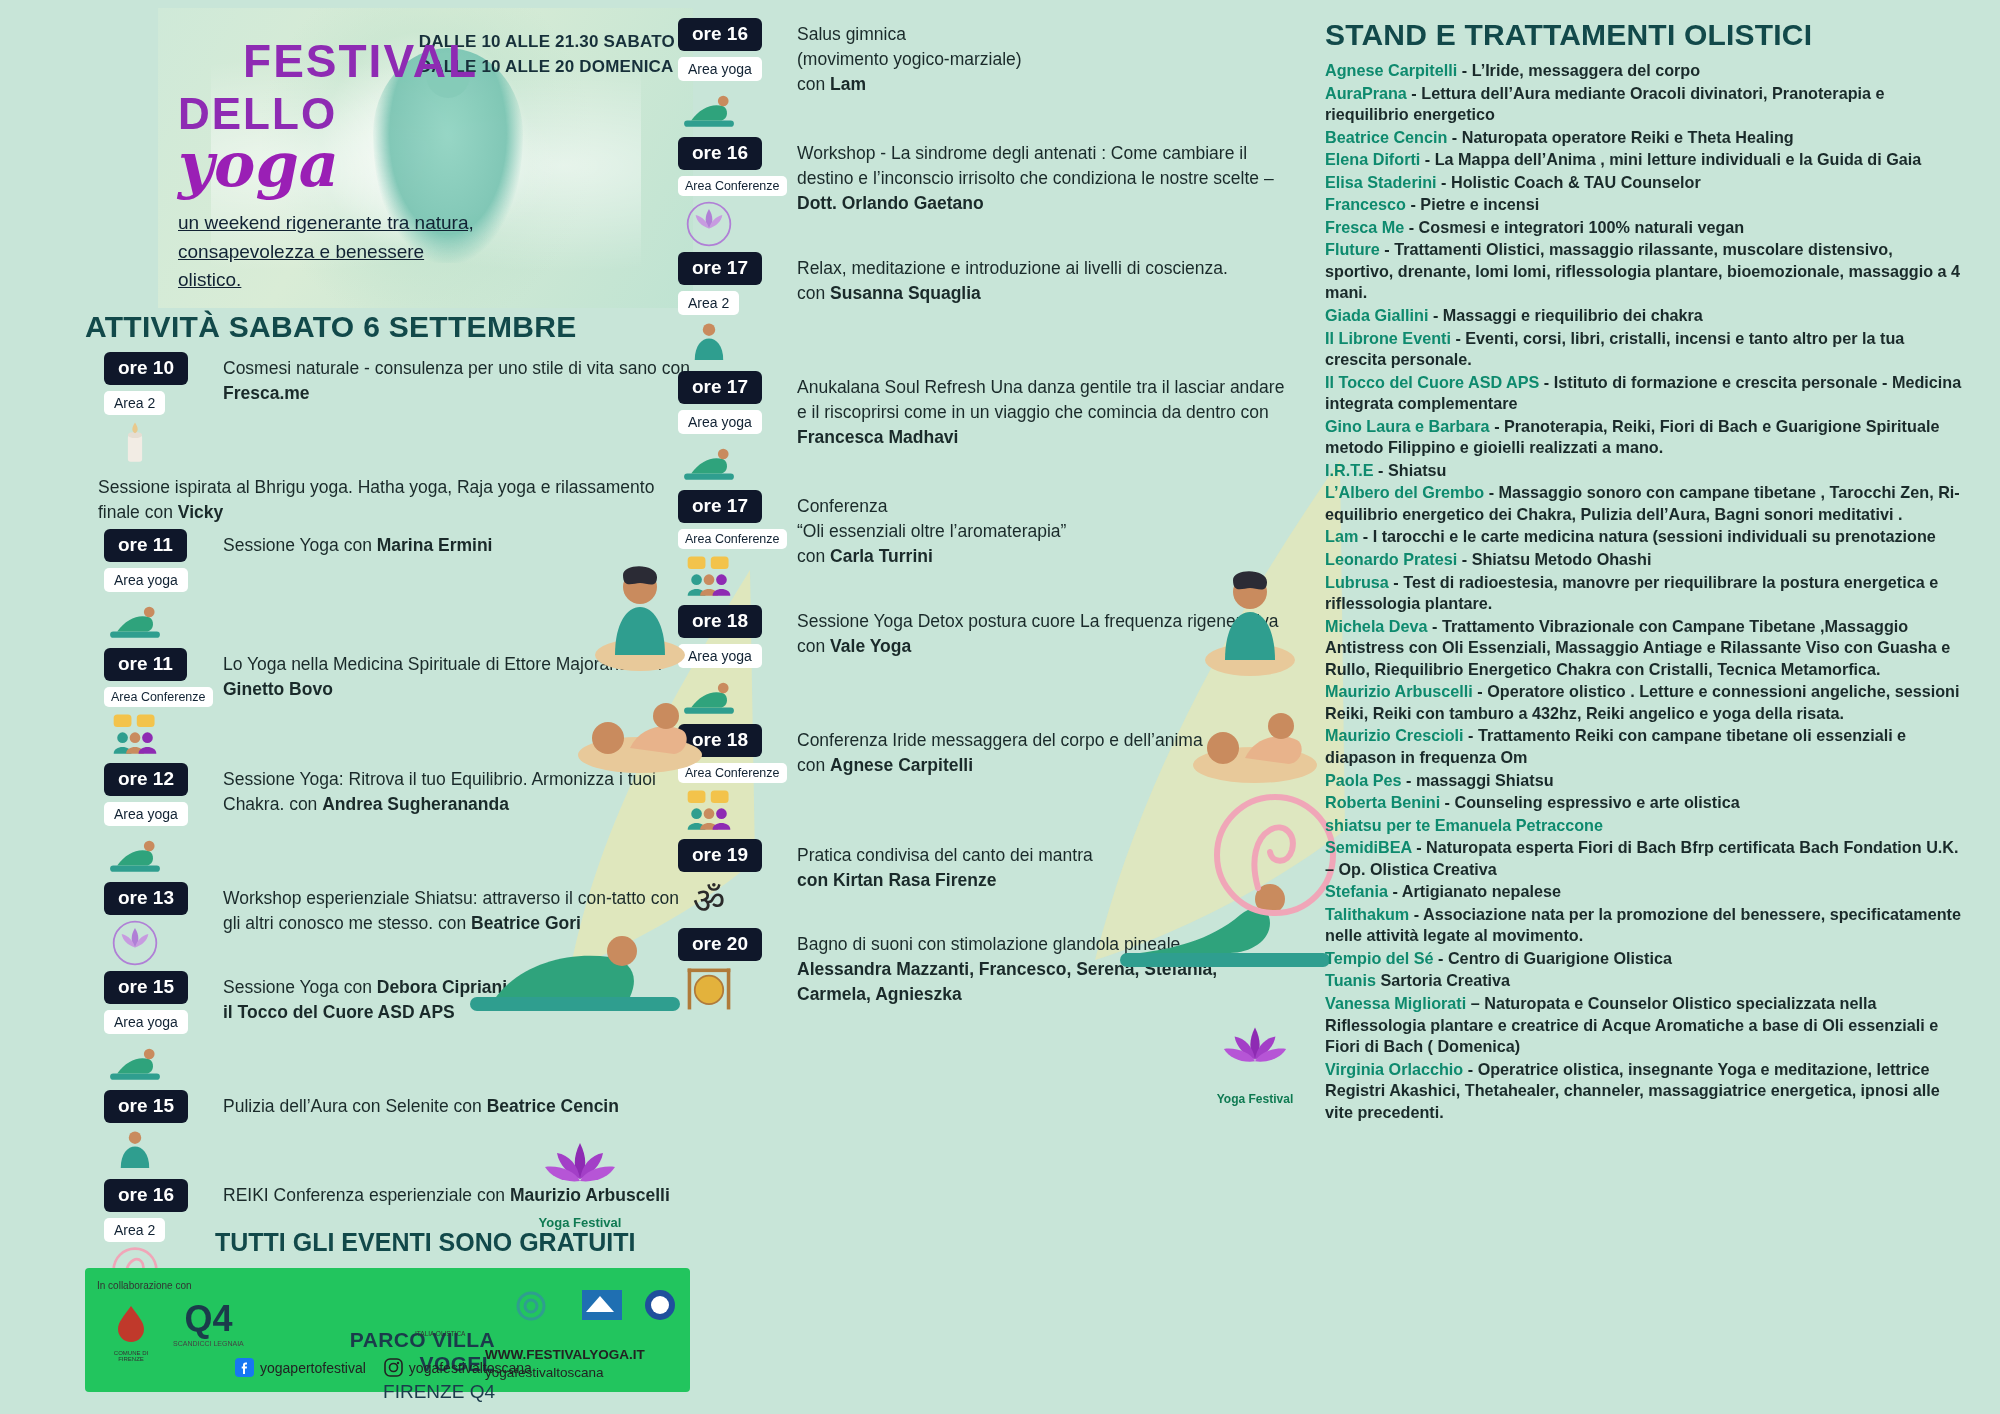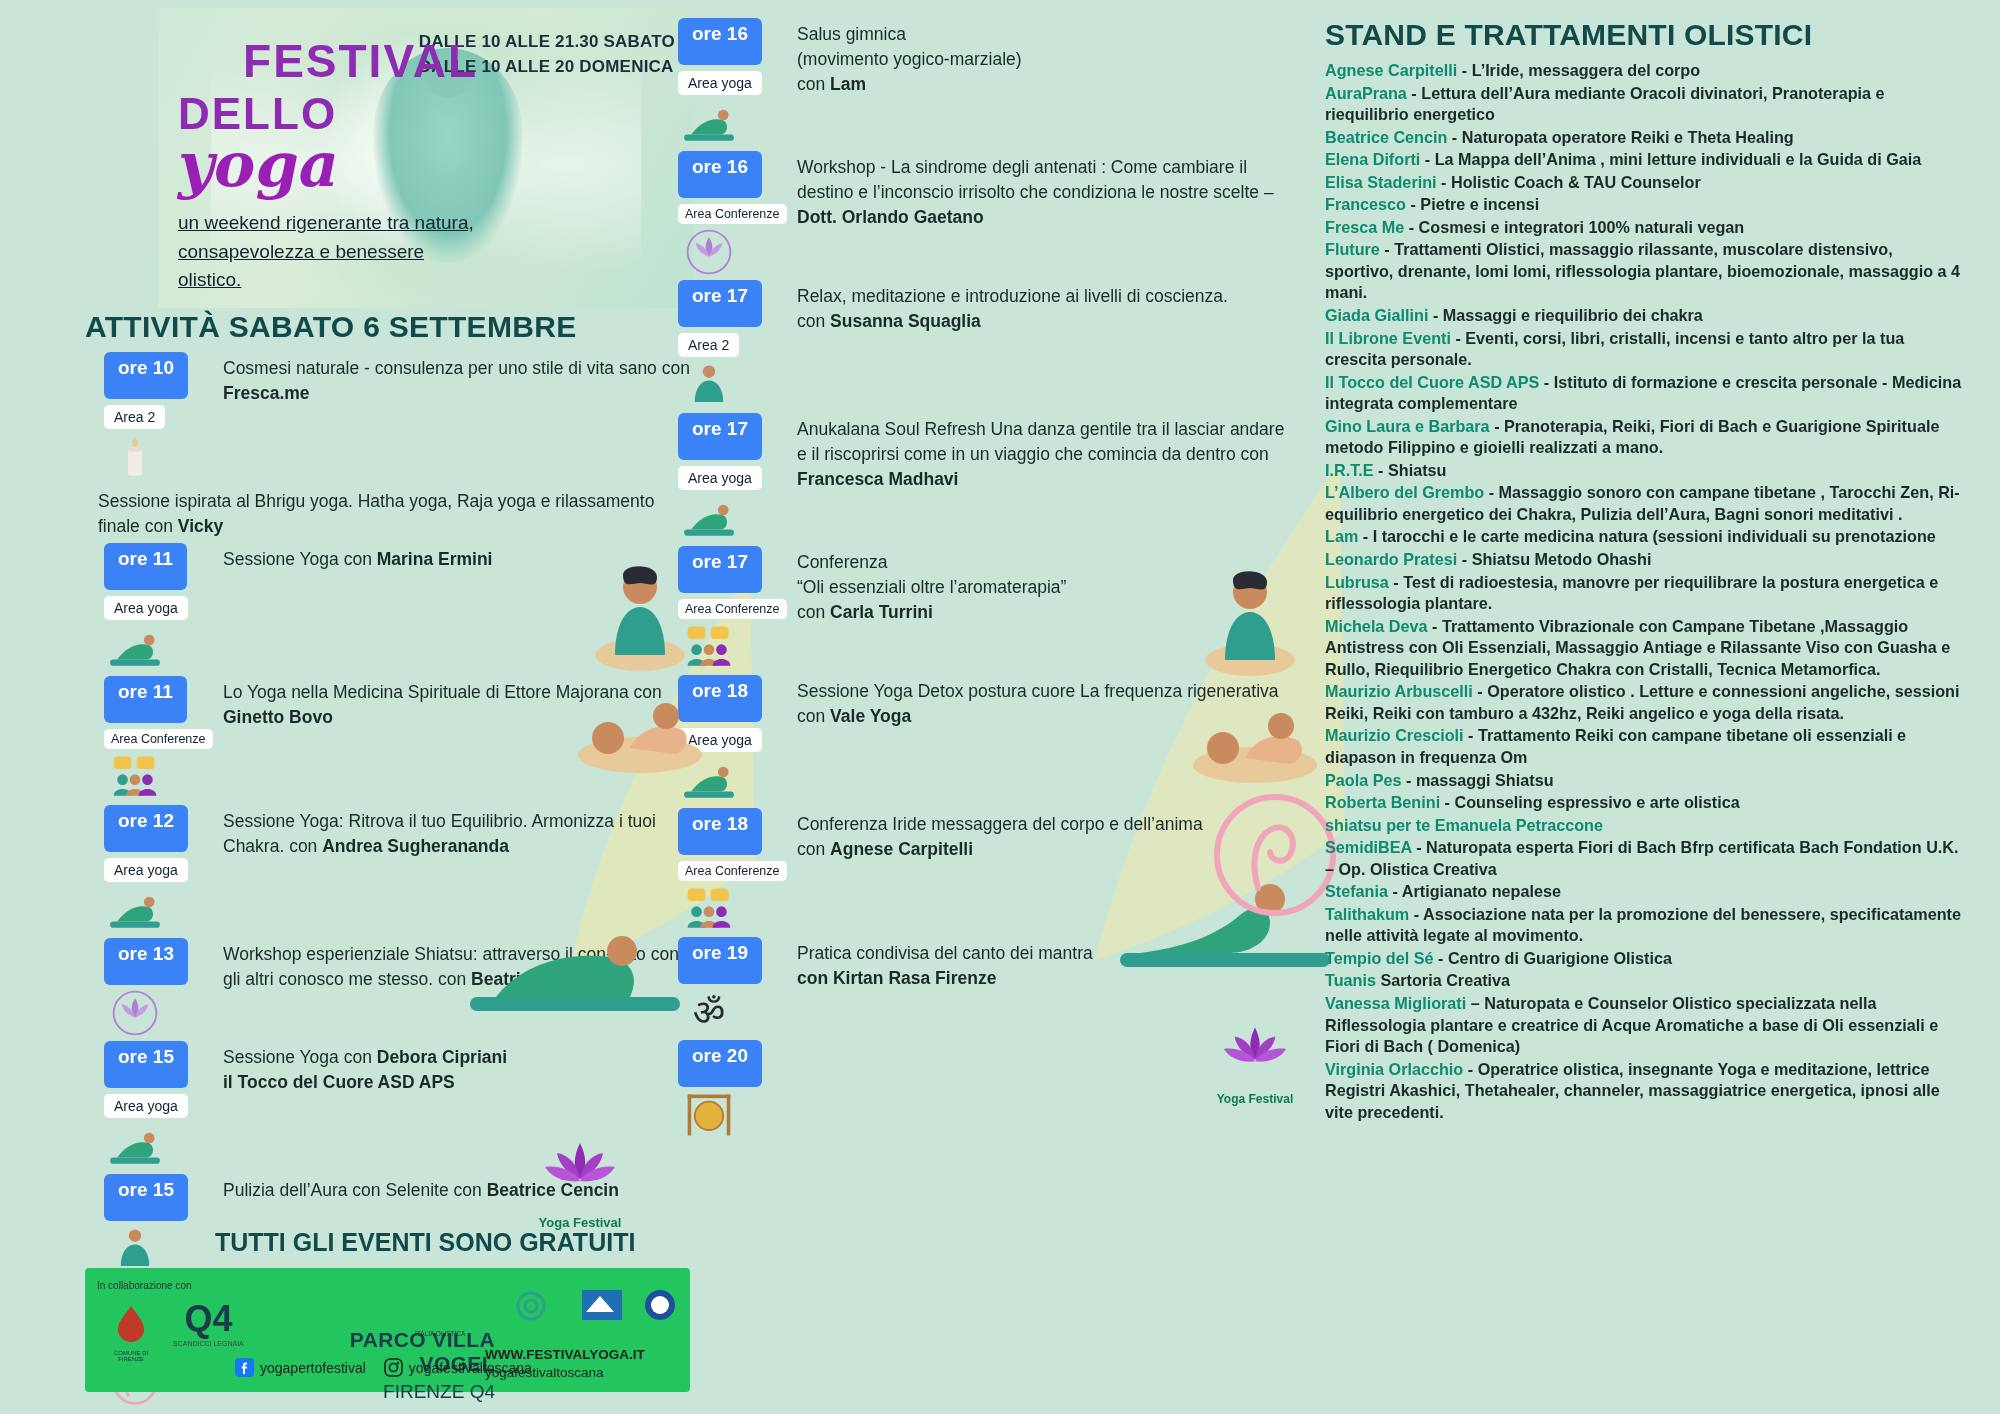--- a/index.html
+++ b/index.html
@@ -66,22 +66,22 @@
 
   .sezione-title {
     position:absolute; left:45px; top:310px;
     font-size:30px; font-weight:bold; color:#12494a; letter-spacing:.3px;
   }
 
   .sched { position:absolute; left:58px; top:352px; width:600px; }
   .row { position:relative; display:flex; align-items:flex-start; margin-bottom:4px; }
   .timecol { width:125px; flex:0 0 125px; position:relative; }
   .badge {
-    display:inline-block; background:#3b82f6; color:#fff; font-weight:bold;
-    font-size:19px; padding:5px 14px 20px; border-radius:6px; margin-left:6px;
+    display:inline-block; background:#0f172a; color:#fff; font-weight:bold;
+    font-size:19px; padding:5px 14px 6px; border-radius:6px; margin-left:6px;
   }
   .area {
     display:inline-block; background:#ffffff; color:#123; font-size:14px;
     padding:4px 10px; border-radius:5px; margin:6px 0 0 6px;
   }
   .area.small { font-size:12.5px; padding:3px 7px; }
   .desc { flex:1; font-size:17.5px; line-height:1.42; padding-top:4px; }
   .desc b { font-weight:bold; }
   .thumb { width:54px; height:48px; margin:4px 0 0 10px; display:block; }
 
@@ -423,20 +423,21 @@
       <div class="timecol">
         <span class="badge">ore 20</span>
         
         <svg class="thumb" viewBox="0 0 60 54">
         <rect x="6" y="4" width="4" height="46" fill="#b07a3a"></rect>
               <rect x="50" y="4" width="4" height="46" fill="#b07a3a"></rect>
         <rect x="6" y="4" width="48" height="4" fill="#b07a3a"></rect>
         <circle cx="30" cy="28" r="16" fill="#e3b23c" stroke="#b07a3a" stroke-width="2"></circle>
             </svg>
       </div>
+      <div class="desc">Bagno di suoni con stimolazione glandola pineale<br><b>Alessandra Mazzanti, Francesco, Serena, Stefania, Carmela, Agnieszka</b></div>
     </div>
       </div>
   </div>
 
   <div class="yogafest-logo" style="left:535px; top:1135px;">
     <svg width="90" height="80" viewBox="0 0 90 80">
       <path d="M45 8 C52 22 52 34 45 44 C38 34 38 22 45 8Z" fill="#8e2bb3"></path>
       <path d="M45 44 C34 40 24 30 22 18 C34 20 43 30 45 44Z" fill="#a33fc7"></path>
       <path d="M45 44 C56 40 66 30 68 18 C56 20 47 30 45 44Z" fill="#a33fc7"></path>
       <path d="M45 46 C30 48 16 42 10 32 C24 30 40 36 45 46Z" fill="#b655d6"></path>

